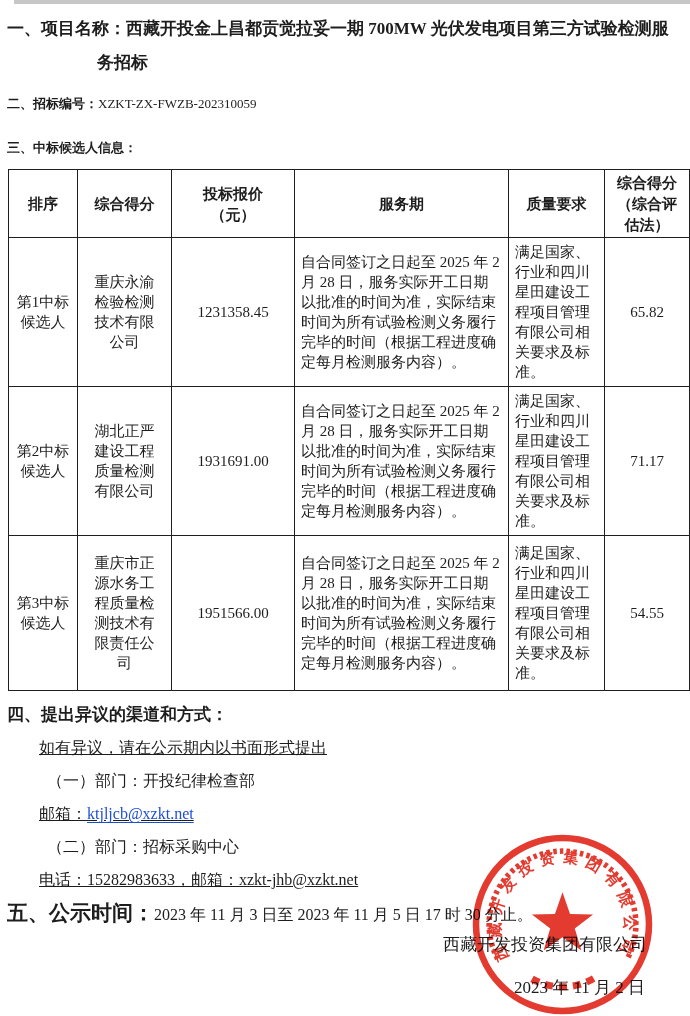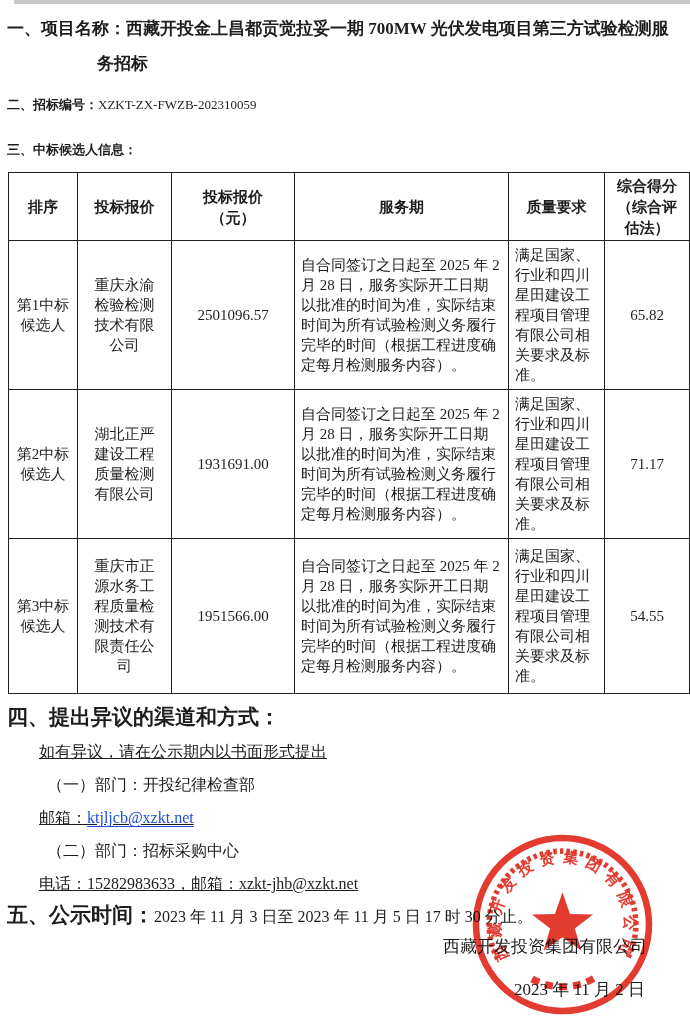--- a/index.html
+++ b/index.html
@@ -13,21 +13,21 @@
     overflow: hidden;
   }
   .scan-artifact {
     position: absolute; top: 0; left: 14px; right: 0; height: 4px;
     background: #8f8f8f; opacity: .5;
   }
   .page { position: relative; padding: 12px 5px 0 7px; }
 
   
   .sec-label {
-    font-family: Liberation Mono, monospace;
+    font-family: Liberation Serif, serif;
     font-weight: bold;
   }
   .title-line {
     margin: 0; font-size: 17px; line-height: 34px; font-weight: bold;
     padding-left: 90px; text-indent: -90px;
   }
   .h-line { margin: 13px 0 0; font-size: 13px; line-height: 22px; }
   .h-line .val { font-weight: normal; }
   .h3 { margin-top: 22px; }
 
@@ -47,21 +47,21 @@
   td.cc { text-align: center; vertical-align: middle; padding: 2px 4px; }
   td.bidder { padding: 2px 13px; }
   td.txt { text-align: left; vertical-align: middle; padding: 4px 6px; }
   tr.hdr { height: 64px; }
   tr.r1 { height: 142px; }
   tr.r2 { height: 144px; }
   tr.r3 { height: 155px; }
 
   
   .b-line { margin: 13px 0 0; font-size: 16px; line-height: 20px; }
-  .h4 { font-size: 21px; line-height: 21px; }
+  .h4 { font-size: 17px; line-height: 21px; }
   .ind1 { padding-left: 32px; text-decoration: underline; }
   .ind2 { padding-left: 40px; }
   .email-link { text-decoration: underline; text-underline-offset: 3px; color: #1d4ed8; }
 
   .company-line { margin-top: 9px; text-align: right; padding-right: 38px; font-size: 17px; line-height: 22px; }
   .date-line { margin-top: 21px; text-align: right; padding-right: 40px; font-size: 17px; line-height: 22px; }
 
   
   .seal {
     position: absolute; left: 472px; top: 834px;
@@ -89,30 +89,30 @@
       <col style="width:69px">
         <col style="width:94px">
         <col style="width:123px">
       <col style="width:214px">
         <col style="width:96px">
         <col style="width:85px">
     </colgroup>
     <tbody>
       <tr class="hdr">
         <th>排序</th>
-        <th>投标报价</th>
+        <th>综合得分</th>
         <th>投标报价（元）</th>
         <th>服务期</th>
         <th>质量要求</th>
         <th>综合得分（综合评估法）</th>
       </tr>
       <tr class="r1">
         <td class="cc">第1中标候选人</td>
         <td class="cc bidder">重庆永渝检验检测技术有限公司</td>
-        <td class="cc">2501096.57</td>
+        <td class="cc">1231358.45</td>
         <td class="txt">自合同签订之日起至 2025 年 2 月 28 日，服务实际开工日期以批准的时间为准，实际结束时间为所有试验检测义务履行完毕的时间（根据工程进度确定每月检测服务内容）。</td>
         <td class="txt">满足国家、行业和四川星田建设工程项目管理有限公司相关要求及标准。</td>
         <td class="cc">65.82</td>
       </tr>
       <tr class="r2">
         <td class="cc">第2中标候选人</td>
         <td class="cc bidder">湖北正严建设工程质量检测有限公司</td>
         <td class="cc">1931691.00</td>
         <td class="txt">自合同签订之日起至 2025 年 2 月 28 日，服务实际开工日期以批准的时间为准，实际结束时间为所有试验检测义务履行完毕的时间（根据工程进度确定每月检测服务内容）。</td>
         <td class="txt">满足国家、行业和四川星田建设工程项目管理有限公司相关要求及标准。</td>

